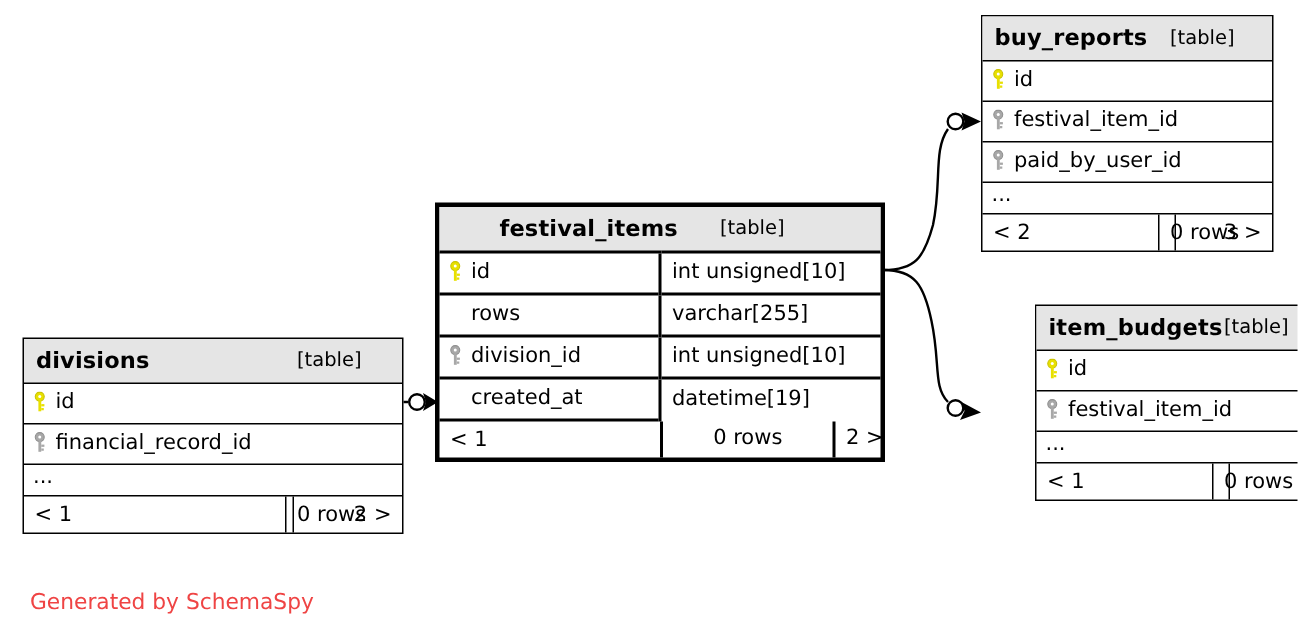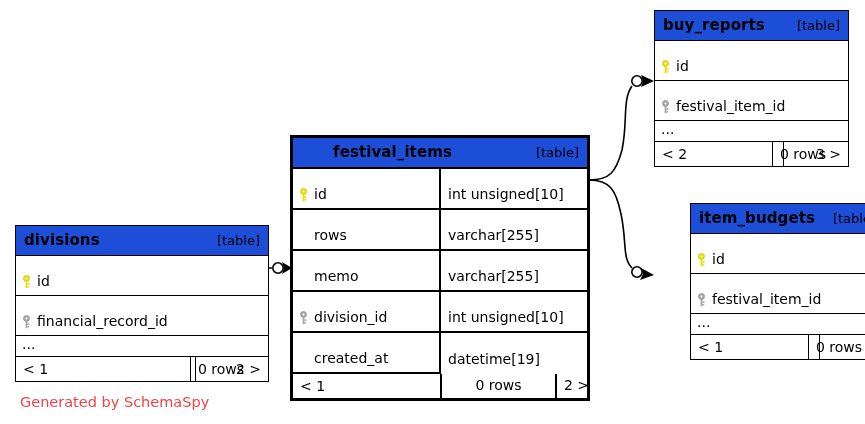--- a/index.html
+++ b/index.html
@@ -44,44 +44,44 @@
     border-width: 3px;
   }
 
   .tbl table {
     border-collapse: collapse;
     width: 100%;
     table-layout: fixed;
   }
 
   .hdr td {
-    background: #1d4ed8;
+    background: #e5e5e5;
     border-bottom: 1.5px solid #000000;
     padding: 3px 8px 4px 8px;
     height: 22px;
     vertical-align: middle;
   }
   .focus .hdr td { border-bottom-width: 2.5px; padding-left: 40px; }
 
   .hdr .tname {
     font-weight: bold;
     font-size: 15px;
     letter-spacing: 0.1px;
     white-space: nowrap;
   }
   .hdr .tkind {
     font-size: 13px;
-    text-align: right;
+    text-align: left;
     color: #000000;
     white-space: nowrap;
   }
 
   .row td {
     border-top: 1.5px solid #000000;
-    padding: 14px 6px 3px 6px;
+    padding: 1px 6px 3px 6px;
     height: 22px;
     font-size: 14px;
     vertical-align: middle;
     white-space: nowrap;
     overflow: hidden;
   }
   .focus .row td { border-top-width: 2px; }
 
   .row td.colname { padding-left: 5px; }
   .row td.coltype {
@@ -192,26 +192,20 @@
         <td class="coltype">int unsigned[10]</td>
       </tr>
 
       <tr class="row">
         <td class="colname">
           <span class="keyspace"></span><span>rows</span>
         </td>
         <td class="coltype">varchar[255]</td>
       </tr>
 
-      <tr class="row">
-        <td class="colname">
-          <span class="keyspace"></span><span>memo</span>
-        </td>
-        <td class="coltype">varchar[255]</td>
-      </tr>
 
       <tr class="row">
         <td class="colname">
           <span class="keyicon">
             <svg viewBox="0 0 11 14" width="11" height="14">
               <circle cx="5.5" cy="3.4" r="3" fill="#a8a8a8" stroke="#8f8f8f" stroke-width="0.7"></circle>
               <circle cx="5.5" cy="3.4" r="1" fill="#ffffff"></circle>
               <rect x="4.6" y="5.6" width="1.9" height="7.6" fill="#a8a8a8"></rect>
               <rect x="6.5" y="8.4" width="2.1" height="1.5" fill="#a8a8a8"></rect>
               <rect x="6.5" y="11.0" width="1.7" height="1.5" fill="#a8a8a8"></rect>
@@ -272,20 +266,33 @@
             <svg viewBox="0 0 11 14" width="11" height="14">
               <circle cx="5.5" cy="3.4" r="3" fill="#a8a8a8" stroke="#8f8f8f" stroke-width="0.7"></circle>
               <circle cx="5.5" cy="3.4" r="1" fill="#ffffff"></circle>
               <rect x="4.6" y="5.6" width="1.9" height="7.6" fill="#a8a8a8"></rect>
               <rect x="6.5" y="8.4" width="2.1" height="1.5" fill="#a8a8a8"></rect>
               <rect x="6.5" y="11.0" width="1.7" height="1.5" fill="#a8a8a8"></rect>
             </svg>
           </span><span>festival_item_id</span>
         </td>
       </tr>
+      <tr class="row">
+        <td colspan="2" class="colname">
+          <span class="keyicon">
+            <svg viewBox="0 0 11 14" width="11" height="14">
+              <circle cx="5.5" cy="3.4" r="3" fill="#a8a8a8" stroke="#8f8f8f" stroke-width="0.7"></circle>
+              <circle cx="5.5" cy="3.4" r="1" fill="#ffffff"></circle>
+              <rect x="4.6" y="5.6" width="1.9" height="7.6" fill="#a8a8a8"></rect>
+              <rect x="6.5" y="8.4" width="2.1" height="1.5" fill="#a8a8a8"></rect>
+              <rect x="6.5" y="11.0" width="1.7" height="1.5" fill="#a8a8a8"></rect>
+            </svg>
+          </span><span>paid_by_user_id</span>
+        </td>
+      </tr>
       <tr class="ellipsis">
         <td colspan="2">...</td>
       </tr>
       <tr class="foot">
         <td class="fprev" style="width:62px;">&lt; 2</td>
         <td style="padding:0;border-top:1.5px solid #000;">
           <table style="border-collapse:collapse;width:100%;table-layout:fixed;">
             <tbody>
                   <tr>
               <td class="frows" style="border-top:none;border-left:1.5px solid #000;border-right:1.5px solid #000;">0 rows</td>

